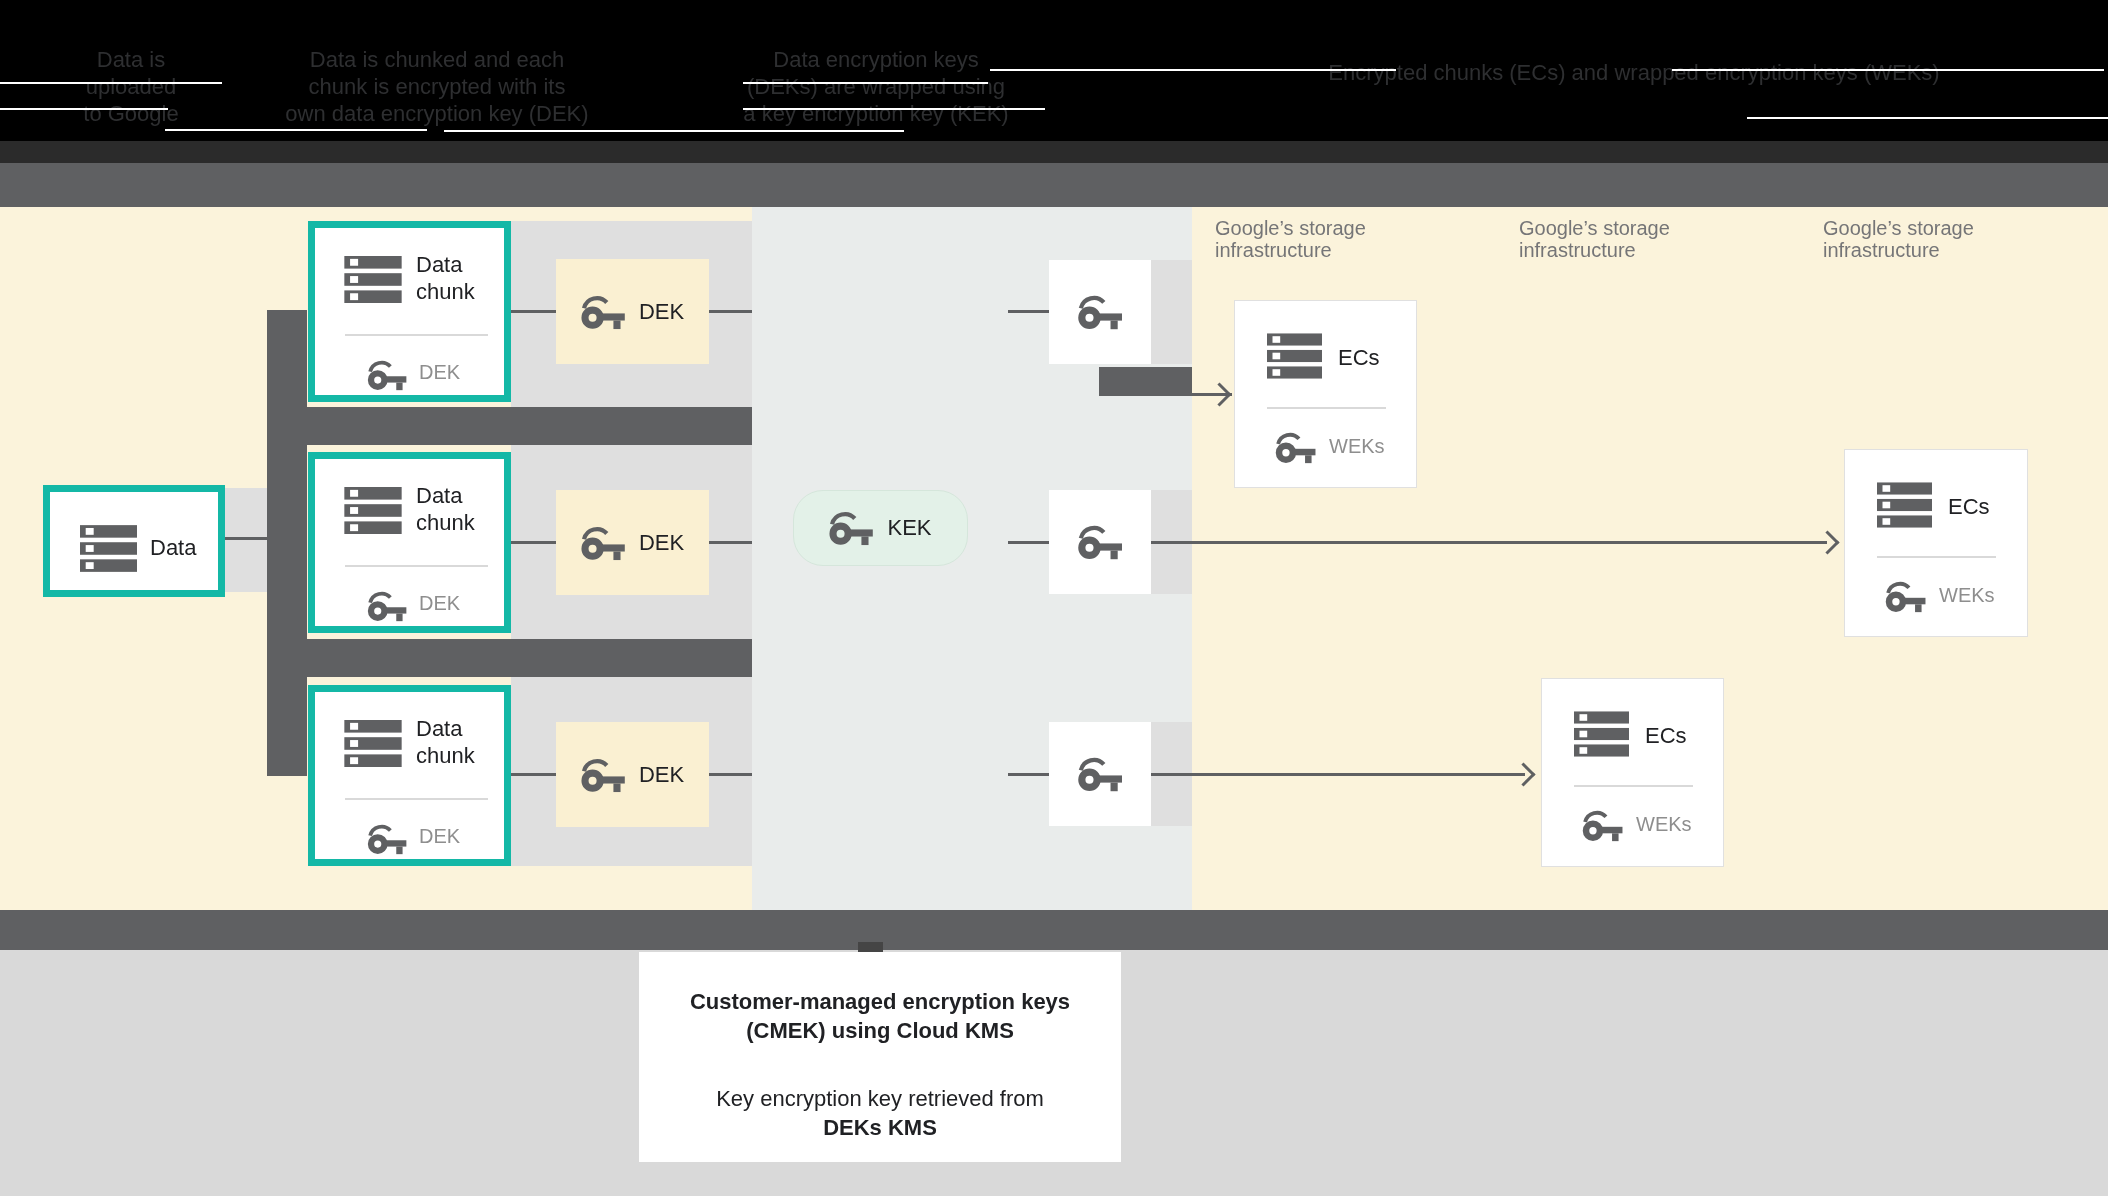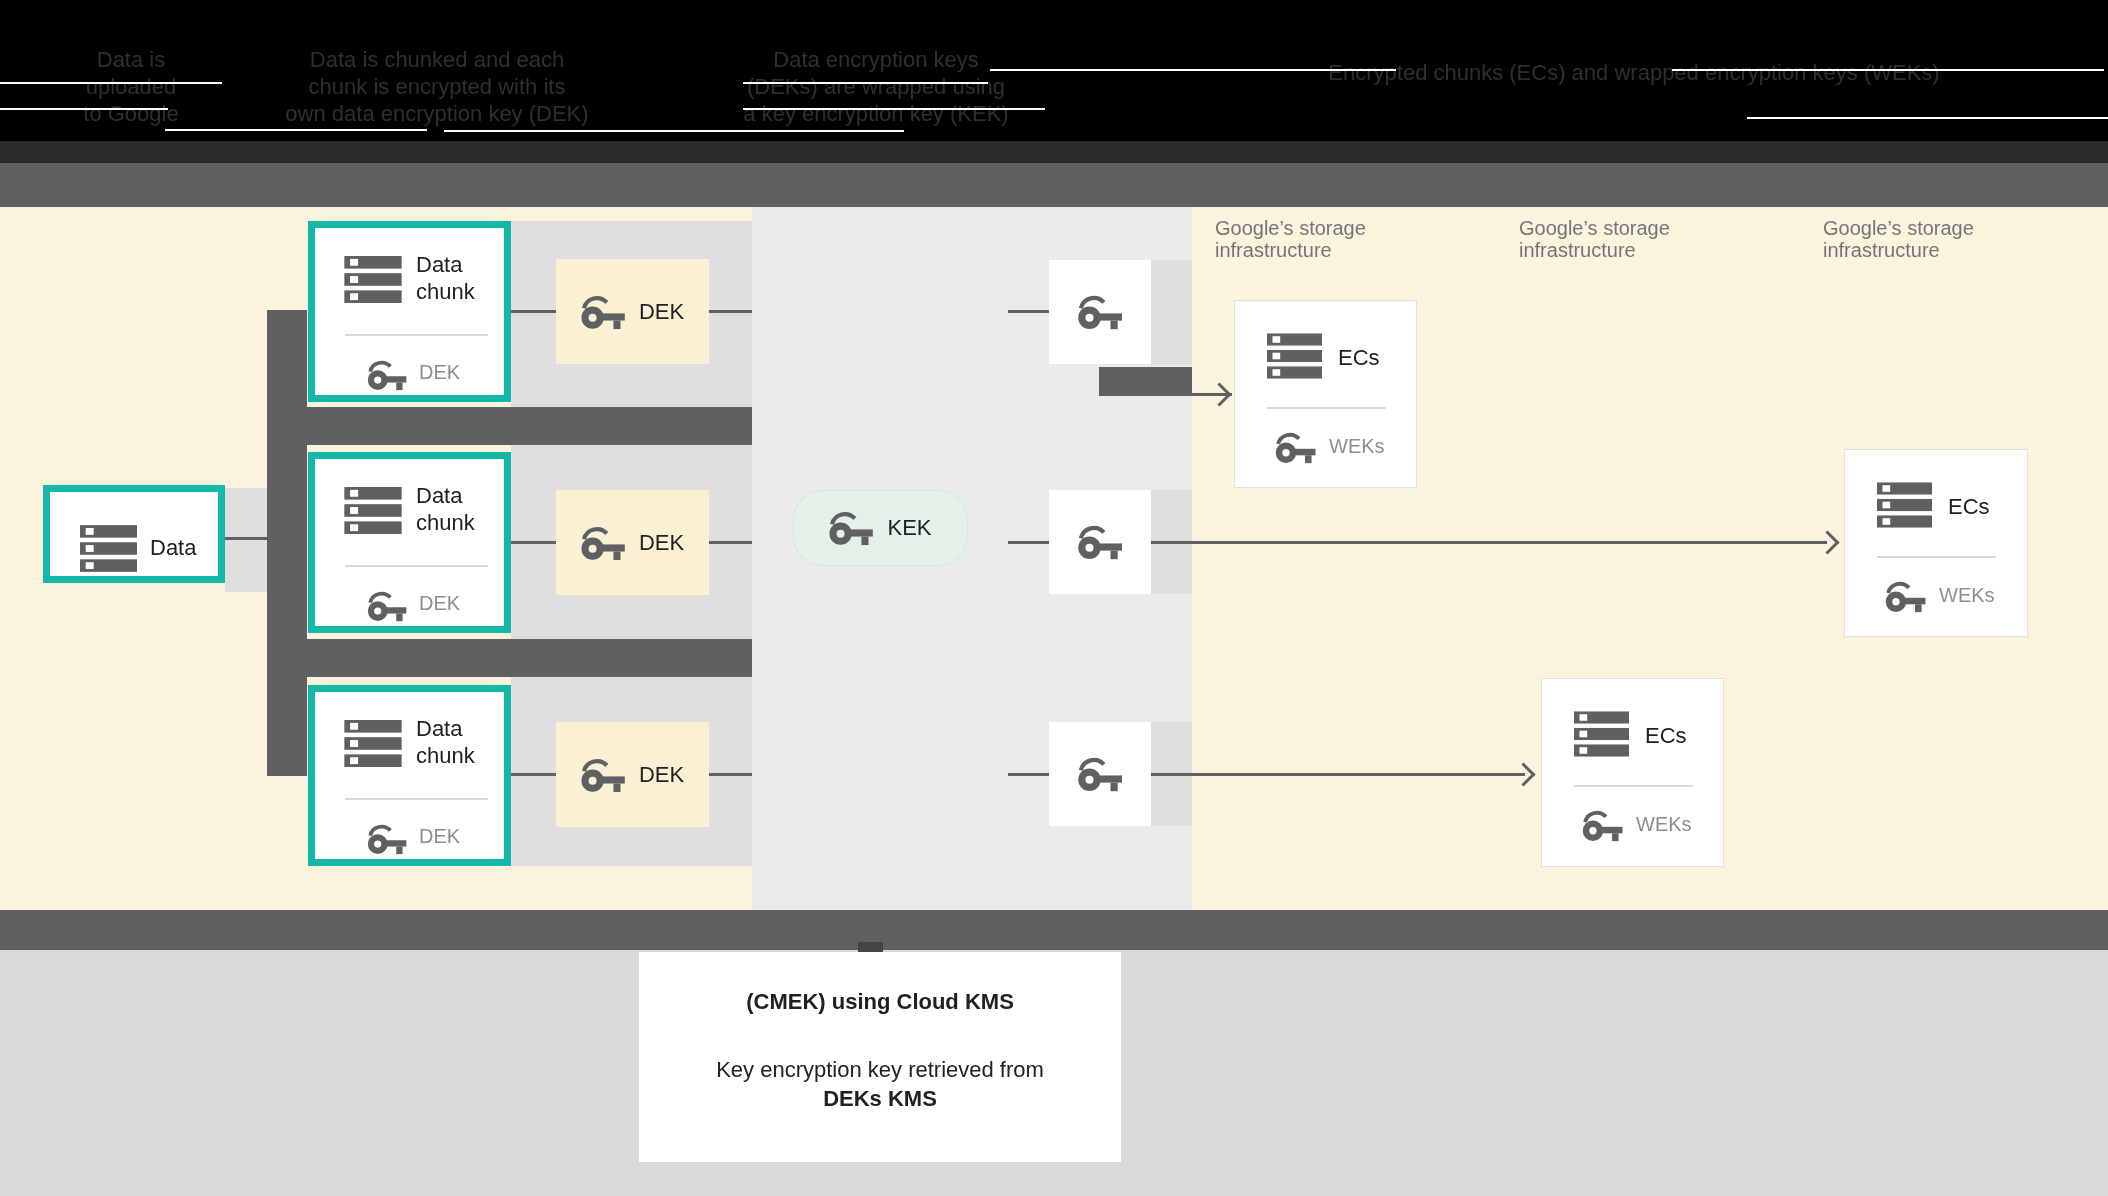--- a/index.html
+++ b/index.html
@@ -133,21 +133,21 @@
 
   <div class="hline" style="left:1192px;top:393px;width:40px;"></div>
   <div class="chev" style="left:1211px;top:386px;"></div>
 
   <div class="hline" style="left:1151px;top:541px;width:676px;"></div>
   <div class="chev" style="left:1819px;top:534px;"></div>
 
   <div class="hline" style="left:1151px;top:773px;width:374px;"></div>
   <div class="chev" style="left:1515px;top:766px;"></div>
 
-  <div class="abs white-box" style="left:43px;top:485px;width:182px;height:98px;">
+  <div class="abs white-box" style="left:43px;top:485px;width:182px;height:112px;">
     <svg class="abs" style="left:30px;top:33px;" width="57" height="47" viewBox="0 0 50 41">
         <use href="#db-icon-g"></use>
       </svg>
     <span class="abs box-label" style="left:100px;top:43px;">Data</span>
   </div>
 
   <div class="abs white-box" style="left:308px;top:221px;width:203px;height:181px;">
     <svg class="abs" style="left:29px;top:28px;" width="58" height="47" viewBox="0 0 50 41">
         <use href="#db-icon-g"></use>
       </svg>
@@ -270,20 +270,21 @@
     <div class="divider" style="left:32px;top:106px;width:119px;"></div>
     <svg class="abs" style="left:40px;top:130px;" width="41" height="33" viewBox="0 0 46 38">
         <use href="#key-icon-g"></use>
       </svg>
     <span class="abs muted" style="left:94px;top:134px;">WEKs</span>
   </div>
 
   <div class="abs tick"></div>
   <div class="abs callout">
     <div style="margin-top:35px;">
+      <div class="bold">Customer-managed encryption keys</div>
       <div class="bold">(CMEK) using Cloud KMS</div>
     </div>
     <div style="margin-top:39px;">
       <div>Key encryption key retrieved from</div>
       <div class="bold">DEKs KMS</div>
     </div>
   </div>
 
 </div>
 

